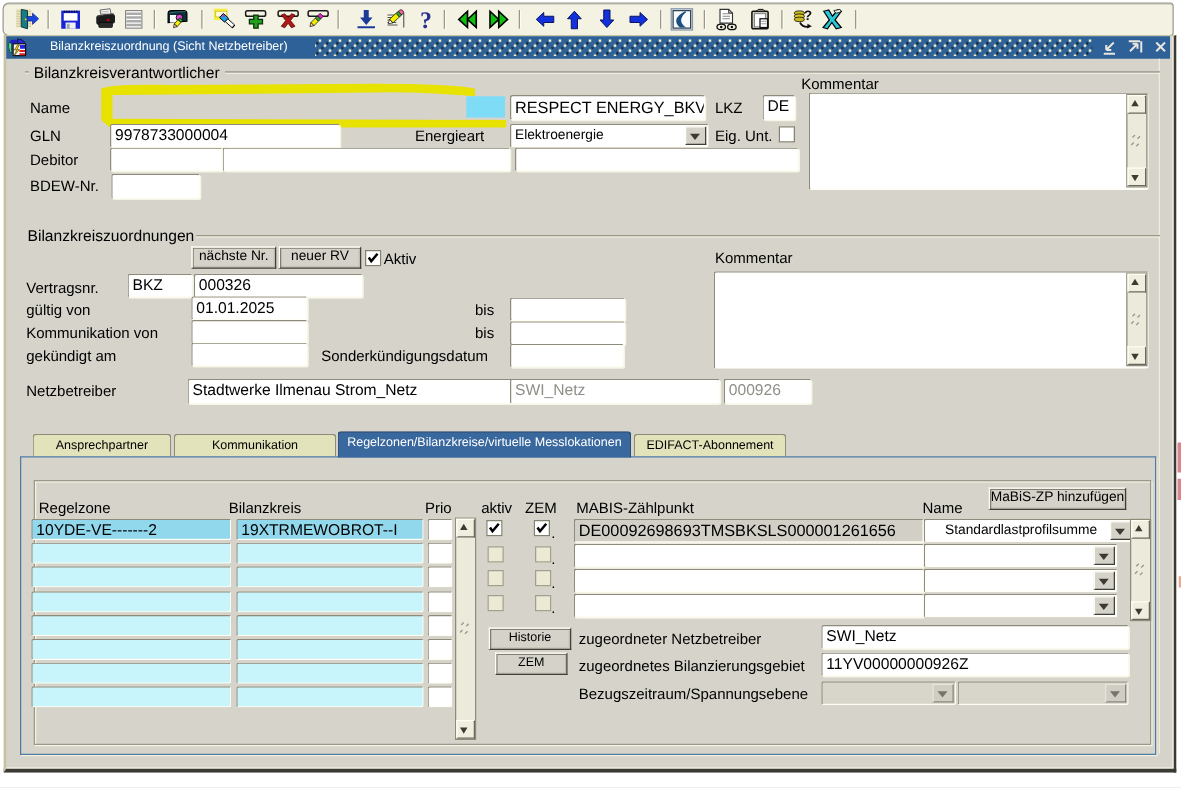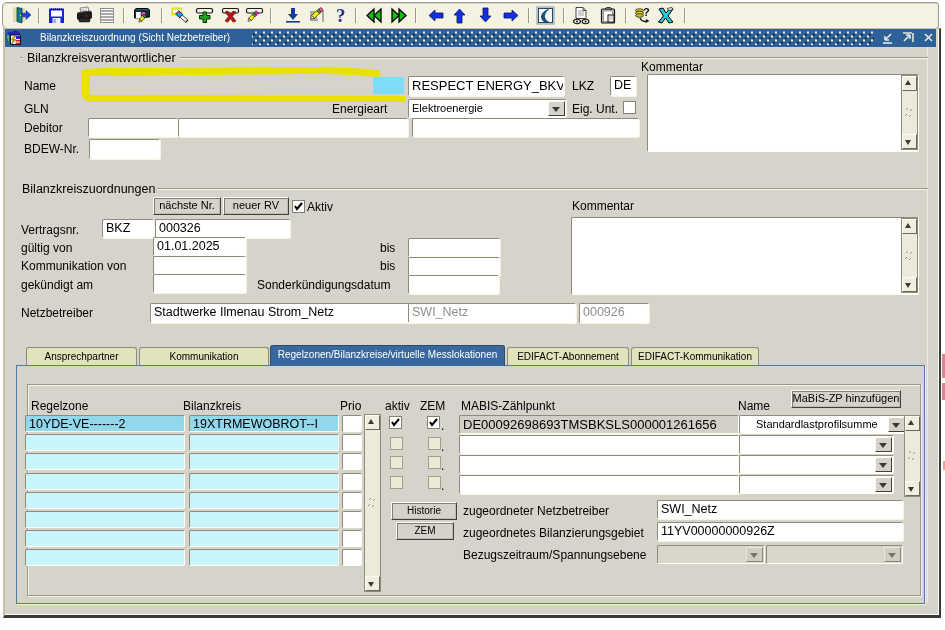--- a/index.html
+++ b/index.html
@@ -220,20 +220,21 @@
  <path d="M3 31 L3 6 Q10 2 60 3 L220 2 Q285 2 302 6 L302 12 Q250 8 222 9 L12 11 L12 30 L327 31 L327 37 L10 37 Z" fill="#e8e200"></path>
 </svg>
 
 <div class="lbl" style="left:24px;top:79px;">Name</div>
 <div class="a" style="left:373px;top:77px;width:31px;height:17px;background:#7fdcf7;"></div>
 <div class="fld" style="left:408px;top:76px;width:151px;height:17px;font-size:13px;">RESPECT ENERGY_BKV</div>
 <div class="lbl" style="left:572px;top:79px;">LKZ</div>
 <div class="fld" style="left:610px;top:76px;width:21px;height:17px;">DE</div>
 
 <div class="lbl" style="left:24px;top:102px;">GLN</div>
+<div class="fld" style="left:88px;top:99px;width:179px;height:16px;">9978733000004</div>
 <div class="lbl" style="left:332px;top:102px;">Energieart</div>
 <div class="cmb" style="left:408px;top:99px;width:154px;height:16px;">Elektroenergie<span class="da" style="right:1px;">
         <span class="dat"></span>
       </span></div>
 <div class="lbl" style="left:572px;top:102px;">Eig. Unt.</div>
 <div class="cb" style="left:623px;top:101px;"></div>
 
 <div class="lbl" style="left:24px;top:121px;">Debitor</div>
 <div class="fld" style="left:88px;top:118px;width:85px;height:16px;"></div>
 <div class="fld" style="left:178px;top:118px;width:225px;height:16px;"></div>
@@ -297,21 +298,20 @@
 
 <div class="lbl" style="left:21px;top:306px;">Netzbetreiber</div>
 <div class="fld" style="left:150px;top:303px;width:255px;height:17px;">Stadtwerke Ilmenau Strom_Netz</div>
 <div class="fld gtx" style="left:408px;top:303px;width:163px;height:17px;">SWI_Netz</div>
 <div class="fld gtx" style="left:579px;top:303px;width:65px;height:17px;">000926</div>
 
 <div class="tab" style="left:26px;width:109px;">Ansprechpartner</div>
 <div class="tab" style="left:139px;width:128px;">Kommunikation</div>
 <div class="tab" style="left:270px;top:345px;height:20px;width:233px;background:#39689e;color:#fff;border-color:#2c4a6e;z-index:3;">Regelzonen/Bilanzkreise/virtuelle Messlokationen</div>
 <div class="tab" style="left:507px;width:120px;">EDIFACT-Abonnement</div>
-<div class="tab" style="left:631px;width:126px;">EDIFACT-Kommunikation</div>
 
 <div class="a" style="left:16px;top:365px;width:907px;height:237px;background:#d6d3ca;border:1px solid #4f7ca6;box-shadow:1px 1px 0 #f2f0dd;z-index:2;"></div>
 
 <div class="a" style="left:27px;top:384px;width:892px;height:210px;border:1px solid #9b9889;box-shadow:1px 1px 0 #f5f3e4 inset,1px 1px 0 #f5f3e4;z-index:2;"></div>
 
 <div class="a" style="z-index:3;" id="tabc">
 
 <div class="lbl" style="left:31px;top:399px;">Regelzone</div>
 <div class="lbl" style="left:183px;top:399px;">Bilanzkreis</div>
 <div class="lbl" style="left:340px;top:399px;">Prio</div>

